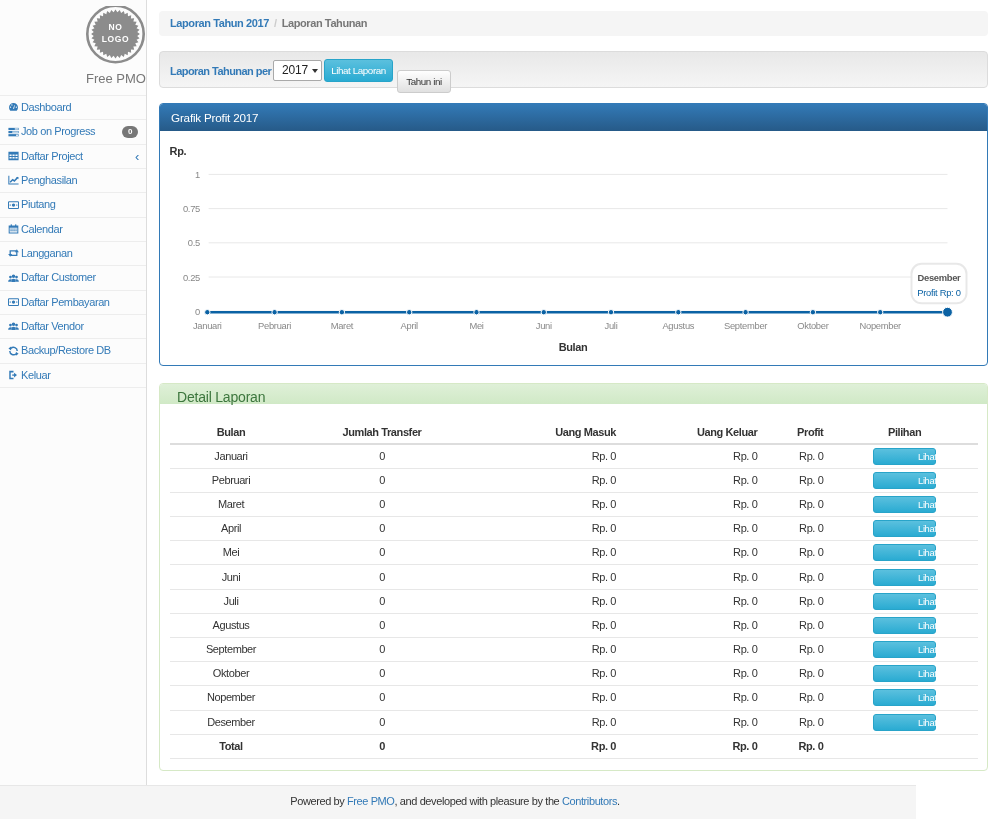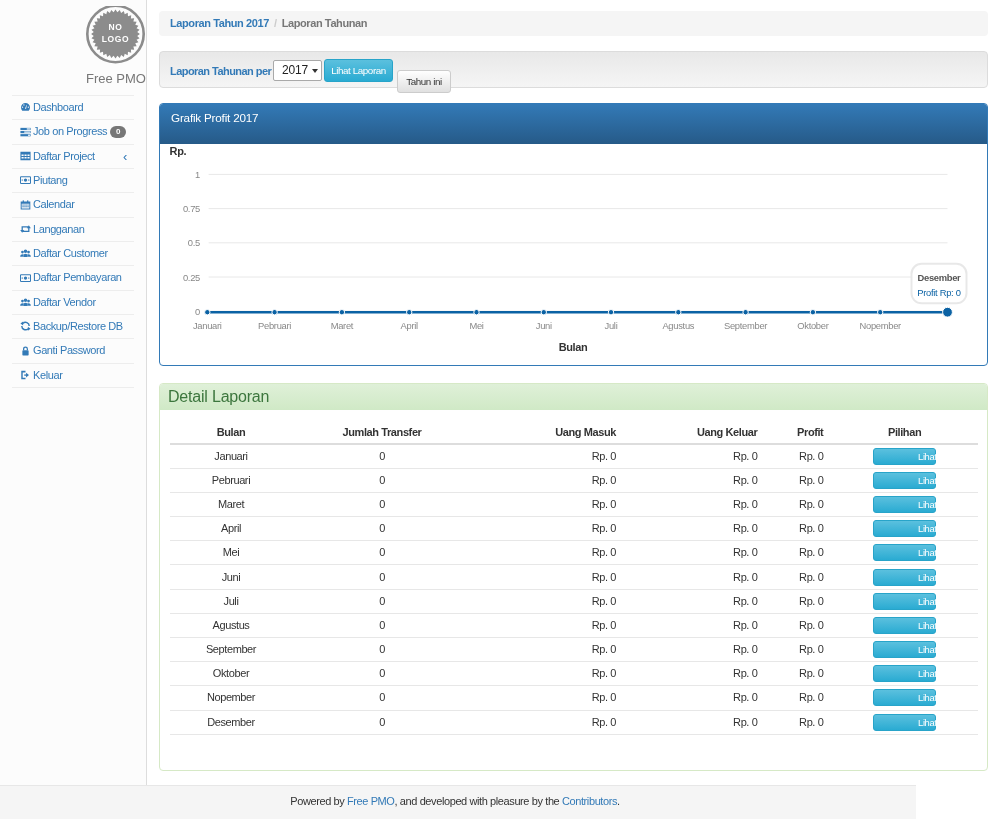--- a/index.html
+++ b/index.html
@@ -2,21 +2,21 @@
 <html><head>
 <meta charset="utf-8">
 <style>
 html,body{margin:0;padding:0;}
 body{width:1000px;height:819px;position:relative;background:#fff;
   font-family:"Liberation Sans",sans-serif;font-size:11px;letter-spacing:-0.4px;color:#333;overflow:hidden;}
 a{color:#337ab7;text-decoration:none;}
 #sidebar{position:absolute;left:0;top:0;width:146px;height:785px;background:#fcfcfc;border-right:1px solid #ddd;}
 #logowrap{text-align:right;padding-top:6px;}
 #freepmo{color:#777;font-size:13px;letter-spacing:0;margin-top:3px;text-indent:3px;}
-#menu{list-style:none;margin:12px;padding:0;margin-top:9px;}
+#menu{list-style:none;margin:0;padding:0;margin-top:9px;}
 #menu li{position:relative;border-top:1px solid #ededed;height:23.35px;line-height:23.35px;
   padding-left:8px;white-space:nowrap;}
 #menu li:last-child{border-bottom:1px solid #ededed;}
 #menu a{font-size:11px;color:#337ab7;}
 #menu .ic{width:11px;height:10.2px;vertical-align:-1.5px;margin-right:2px;}
 .badge0{position:absolute;right:8px;top:6px;width:16px;height:11.5px;background:#777;
   border-radius:6px;color:#fff;font-size:8px;font-weight:bold;text-align:center;line-height:11.5px;}
 .chev{position:absolute;right:7px;top:0;color:#337ab7;font-size:13px;}
 #crumb{position:absolute;left:159px;top:11px;width:829px;height:25px;background:#f5f5f5;border-radius:4px;
   line-height:25px;padding-left:11px;box-sizing:border-box;font-size:11px;color:#777;white-space:nowrap;font-weight:bold;}
@@ -30,26 +30,26 @@
   line-height:19px;padding-left:8px;}
 #sel .arr{position:absolute;right:3.5px;top:8px;width:0;height:0;border-left:3px solid transparent;
   border-right:3px solid transparent;border-top:4px solid #333;}
 .btn{position:absolute;box-sizing:border-box;border-radius:3px;text-align:center;font-size:9.8px;white-space:nowrap;}
 #btn-lihat{left:164px;top:7px;width:69px;height:23px;line-height:21px;color:#fff;
   background:linear-gradient(to bottom,#5bc0de 0%,#2aabd2 100%);border:1px solid #28a4c9;}
 #btn-tahun{left:237px;top:18px;width:54px;height:23px;line-height:21px;color:#333;
   background:linear-gradient(to bottom,#fff 0%,#e0e0e0 100%);border:1px solid #ccc;}
 #panel1{position:absolute;left:159px;top:103px;width:829px;height:263px;box-sizing:border-box;
   border:1px solid #337ab7;border-radius:4px;background:#fff;}
-#panel1 .hd{height:40px;line-height:27px;padding-left:11px;color:#fff;font-size:11.7px;letter-spacing:-0.2px;
+#panel1 .hd{height:27px;line-height:27px;padding-left:11px;color:#fff;font-size:11.7px;letter-spacing:-0.2px;
   background:linear-gradient(to bottom,#337ab7 0%,#265a88 100%);border-radius:3px 3px 0 0;}
 #chart{position:absolute;left:0;top:27px;width:827px;height:234px;}
 #panel2{position:absolute;left:159px;top:383px;width:829px;height:388px;box-sizing:border-box;
   border:1px solid #d6e9c6;border-radius:4px;background:#fff;}
-#panel2 .hd{height:26px;line-height:26px;padding-left:8px;color:#3c763d;font-size:16px;letter-spacing:-0.2px;
+#panel2 .hd{height:20px;line-height:26px;padding-left:17px;color:#3c763d;font-size:14px;letter-spacing:-0.2px;
   background:linear-gradient(to bottom,#dff0d8 0%,#d0e9c6 100%);border-radius:3px 3px 0 0;}
 #tbl{position:absolute;left:10px;top:36.5px;width:807px;border-collapse:collapse;table-layout:fixed;}
 #tbl th{font-size:11px;font-weight:bold;color:#333;border-bottom:2px solid #ddd;height:22px;padding:0;white-space:nowrap;}
 #tbl td{font-size:11px;color:#333;border-bottom:1px solid #e7e7e7;height:23.2px;padding:0;vertical-align:middle;white-space:nowrap;line-height:1;}
 #tbl .c{text-align:center;}
 #tbl .r{text-align:right;padding-right:8px;}
 #tbl .tot td{font-weight:bold;}
 .btn-xs{display:inline-block;width:63px;height:17px;line-height:15px;border-radius:3px;
   box-sizing:border-box;color:#fff;font-size:9.4px;text-align:center;white-space:nowrap;vertical-align:middle;
   background:linear-gradient(to bottom,#5bc0de 0%,#2aabd2 100%);border:1px solid #28a4c9;padding-left:44px;}
@@ -81,20 +81,25 @@
           <g fill="#fff">
             <rect x="8" y="1.6" width="3.8" height="1.4"></rect>
             <rect x="5" y="5.3" width="6.8" height="1.4"></rect>
             <rect x="9.5" y="9" width="2.3" height="1.4"></rect>
           </g>
         </svg><a>Job on Progress</a><span class="badge0">0</span></li>
 <li><svg class="ic" width="13" height="12" viewBox="0 0 13 12" style="">
           <path fill="#337ab7" d="M0.5 1 H12.5 V11 H0.5 Z M1.8 4.2 H4.3 V6 H1.8 Z M1.8 7 H4.3 V8.8 H1.8 Z M5.3 4.2 H7.8 V6 H5.3 Z M5.3 7 H7.8 V8.8 H5.3 Z M8.8 4.2 H11.3 V6 H8.8 Z M8.8 7 H11.3 V8.8 H8.8 Z" fill-rule="evenodd"></path>
         </svg><a>Daftar Project</a><span class="chev">‹</span></li>
 <li><svg class="ic" width="13" height="12" viewBox="0 0 13 12" style="">
+          <path fill="none" stroke="#337ab7" stroke-width="1.2" d="M1 1 V10.5 H12.5"></path>
+          <path fill="none" stroke="#337ab7" stroke-width="1.8" d="M2.5 8.5 L5.5 5.5 L7.5 7 L11.5 2.8"></path>
+          <path fill="#337ab7" d="M9.5 2.2 H12.3 V5 Z"></path>
+        </svg><a>Penghasilan</a></li>
+<li><svg class="ic" width="13" height="12" viewBox="0 0 13 12" style="">
           <rect x="0.5" y="2" width="12" height="8" rx="1" fill="none" stroke="#337ab7" stroke-width="1.3"></rect>
           <circle cx="6.5" cy="6" r="2" fill="#337ab7"></circle>
           <rect x="2" y="5.2" width="1.2" height="1.6" fill="#337ab7"></rect>
           <rect x="9.8" y="5.2" width="1.2" height="1.6" fill="#337ab7"></rect>
         </svg><a>Piutang</a></li>
 <li><svg class="ic" width="13" height="12" viewBox="0 0 13 12" style="">
           <path fill="#337ab7" d="M0.8 1.8 H12.2 V11.2 H0.8 Z M2 4.5 V10 H11 V4.5 Z" fill-rule="evenodd"></path>
           <rect x="3.2" y="0.4" width="1.4" height="2.2" fill="#337ab7"></rect>
           <rect x="8.4" y="0.4" width="1.4" height="2.2" fill="#337ab7"></rect>
           <g fill="#337ab7">
@@ -143,24 +148,20 @@
           </g>
         </svg><a>Daftar Vendor</a></li>
 <li><svg class="ic" width="13" height="12" viewBox="0 0 13 12" style="">
           <g fill="none" stroke="#337ab7" stroke-width="1.7">
             <path d="M10.9 6 A4.4 4.4 0 0 0 3.4 2.9"></path>
             <path d="M2.1 6 A4.4 4.4 0 0 0 9.6 9.1"></path>
           </g>
           <polygon fill="#337ab7" points="3.7,0.5 3.7,5.3 0.5,2.9"></polygon>
           <polygon fill="#337ab7" points="9.3,11.5 9.3,6.7 12.5,9.1"></polygon>
         </svg><a>Backup/Restore DB</a></li>
-<li><svg class="ic" width="13" height="12" viewBox="0 0 13 12" style="">
-          <rect x="2.8" y="5" width="7.4" height="6.2" rx="0.8" fill="#337ab7"></rect>
-          <path d="M4.3 5 V3.6 A2.2 2.2 0 0 1 8.7 3.6 V5" fill="none" stroke="#337ab7" stroke-width="1.5"></path>
-        </svg><a>Ganti Password</a></li>
 <li><svg class="ic" width="13" height="12" viewBox="0 0 13 12" style="">
           <path fill="#337ab7" d="M6.5 1 H1.5 V11 H6.5 V9.2 H3.2 V2.8 H6.5 Z"></path>
           <path fill="#337ab7" d="M7.2 3.2 L10.6 6 L7.2 8.8 Z"></path>
           <rect x="5" y="5.2" width="3" height="1.6" fill="#337ab7"></rect>
         </svg><a>Keluar</a></li>
   </ul>
 </div>
 <div id="crumb"><a>Laporan Tahun 2017</a><span class="sep">/</span>Laporan Tahunan</div>
 <div id="well">
   <span class="lbl">Laporan Tahunan per</span>
@@ -321,16 +322,24 @@
           <td class="c"><span class="btn-xs">Lihat Bulanan</span></td>
         </tr>
 <tr>
           <td class="c">Desember</td>
           <td class="c">0</td>
           <td class="r">Rp. 0</td>
           <td class="r">Rp. 0</td>
           <td class="r">Rp. 0</td>
           <td class="c"><span class="btn-xs">Lihat Bulanan</span></td>
         </tr>
+<tr class="tot">
+          <td class="c">Total</td>
+          <td class="c">0</td>
+          <td class="r">Rp. 0</td>
+          <td class="r">Rp. 0</td>
+          <td class="r">Rp. 0</td>
+          <td></td>
+        </tr>
   </tbody>
     </table>
 </div>
 <div id="footer">Powered by <a>Free PMO</a>, and developed with pleasure by the <a>Contributors</a>.</div>
 
 </body></html>

